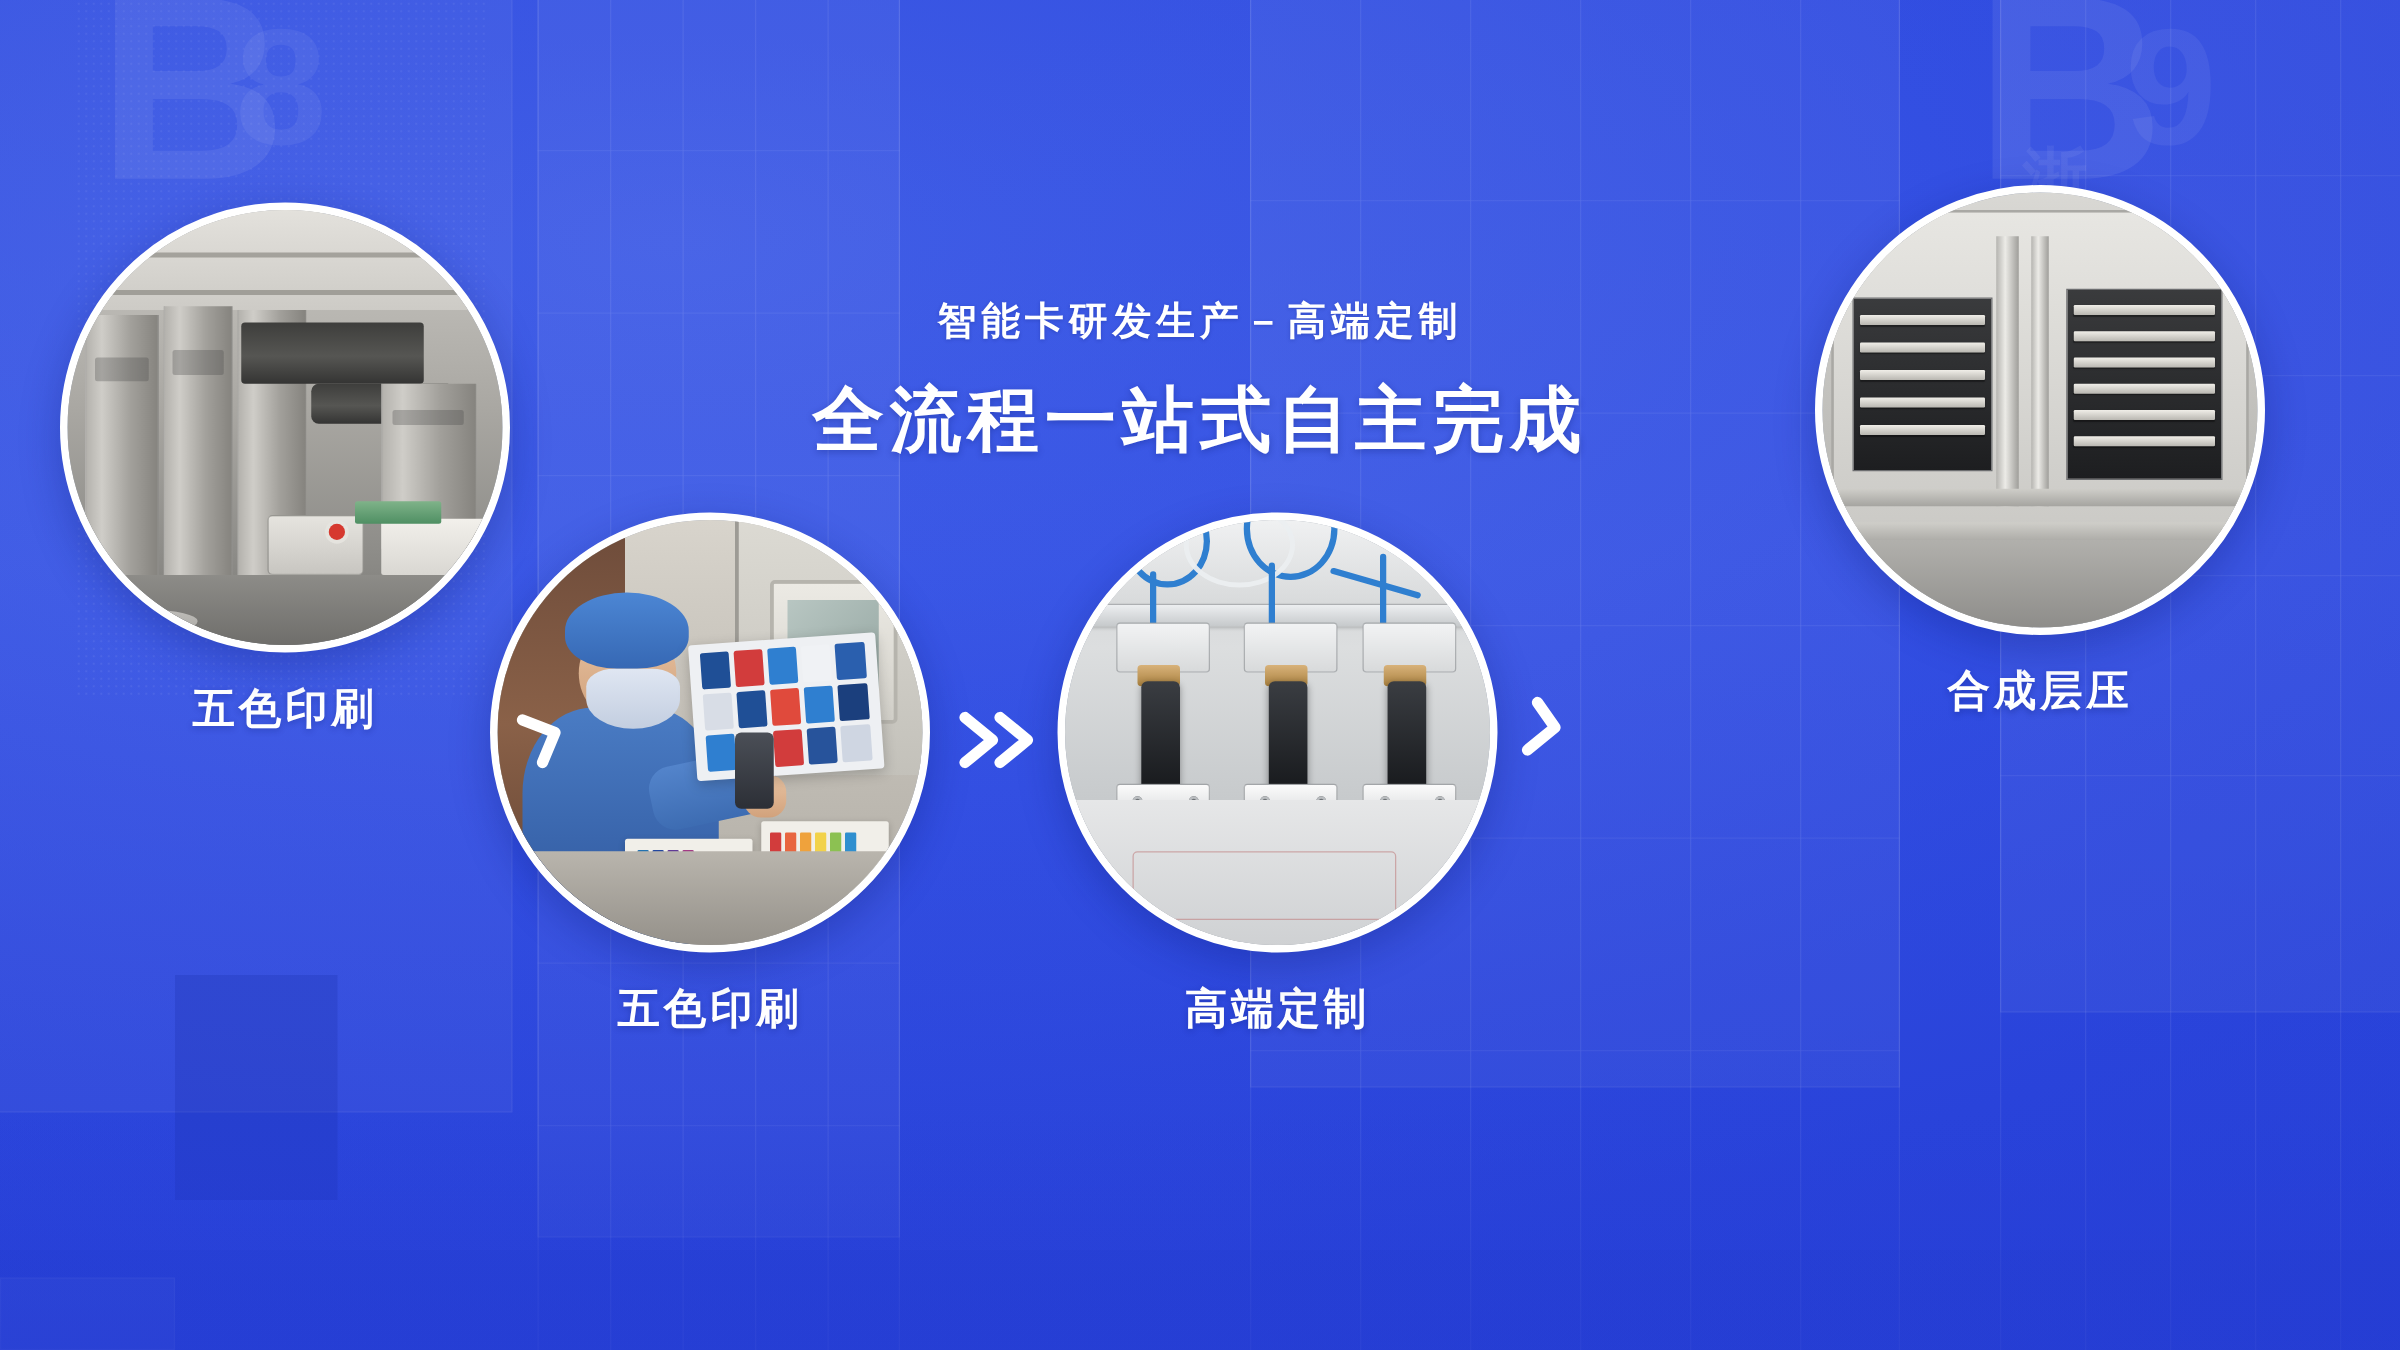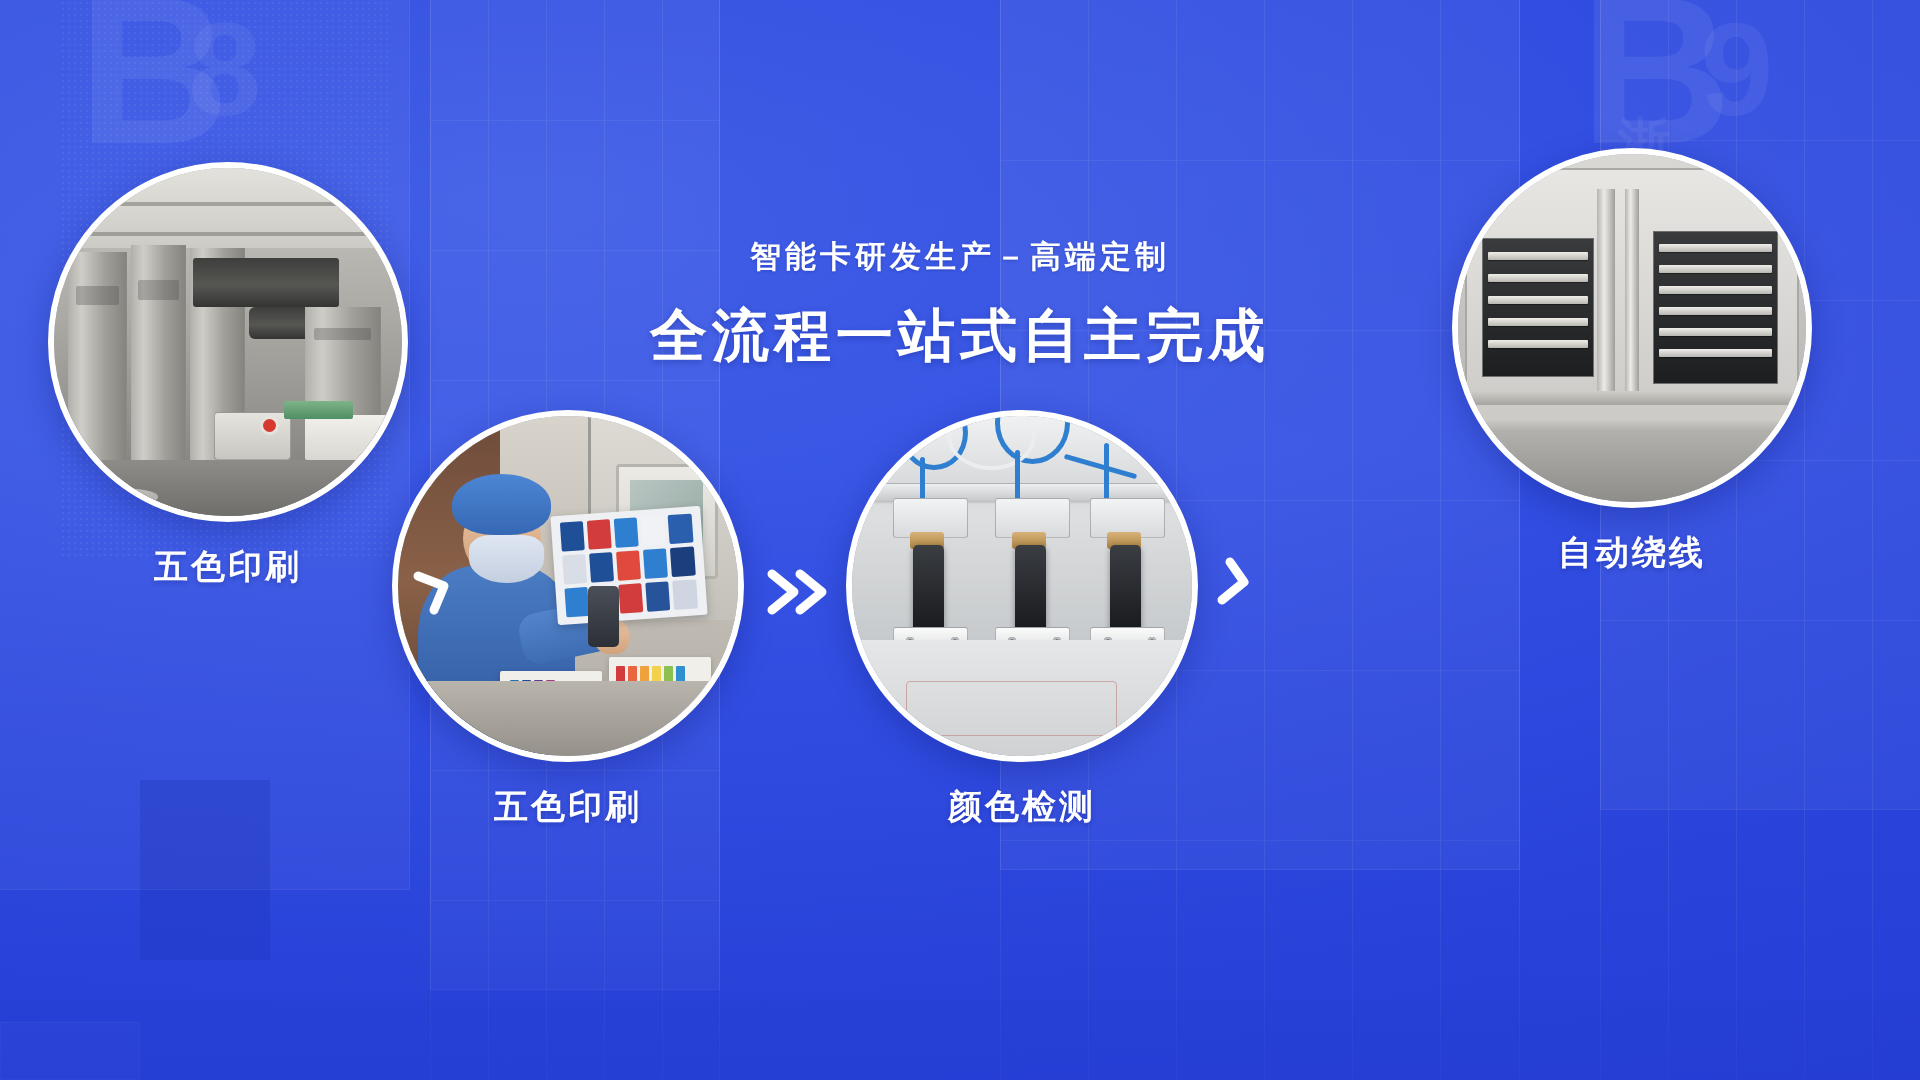--- a/index.html
+++ b/index.html
@@ -581,21 +581,21 @@
           <div class="screw" style="left:46%;top:65%;"></div>
           <div class="screw" style="left:59%;top:65%;"></div>
           <div class="screw" style="left:74%;top:65%;"></div>
           <div class="screw" style="left:87%;top:65%;"></div>
 
           <div class="table"></div>
           <div class="trace" style="left:16%;top:78%;width:62%;height:16%;"></div>
         </div>
       </div>
     </div>
-    <div class="node-label">颜色检测</div>
+    <div class="node-label">高端定制</div>
   </div>
 
   <div class="chevron" style="left:1196px; top:548px;">
     <svg class="chev-svg" width="72" height="72" viewBox="0 0 72 72" aria-hidden="true">
       <path d="M26 52 L48 34 L34 14" fill="none" stroke="#ffffff" stroke-width="9" stroke-linecap="round" stroke-linejoin="round"></path>
     </svg>
   </div>
 
   <div class="node" style="left:1452px; top:148px;">
     <div class="bubble" style="width:360px;height:360px;">
@@ -622,16 +622,16 @@
             <div class="platen" style="top:64%"></div>
             <div class="platen" style="top:78%"></div>
           </div>
 
           <div class="rail" style="left:4%;top:68%;width:92%;height:4%;"></div>
           <div class="rail" style="left:4%;top:76%;width:92%;height:5%;"></div>
           <div class="base"></div>
         </div>
       </div>
     </div>
-    <div class="node-label">自动绕线</div>
+    <div class="node-label">合成层压</div>
   </div>
 
 </div>
 
 </body></html>

